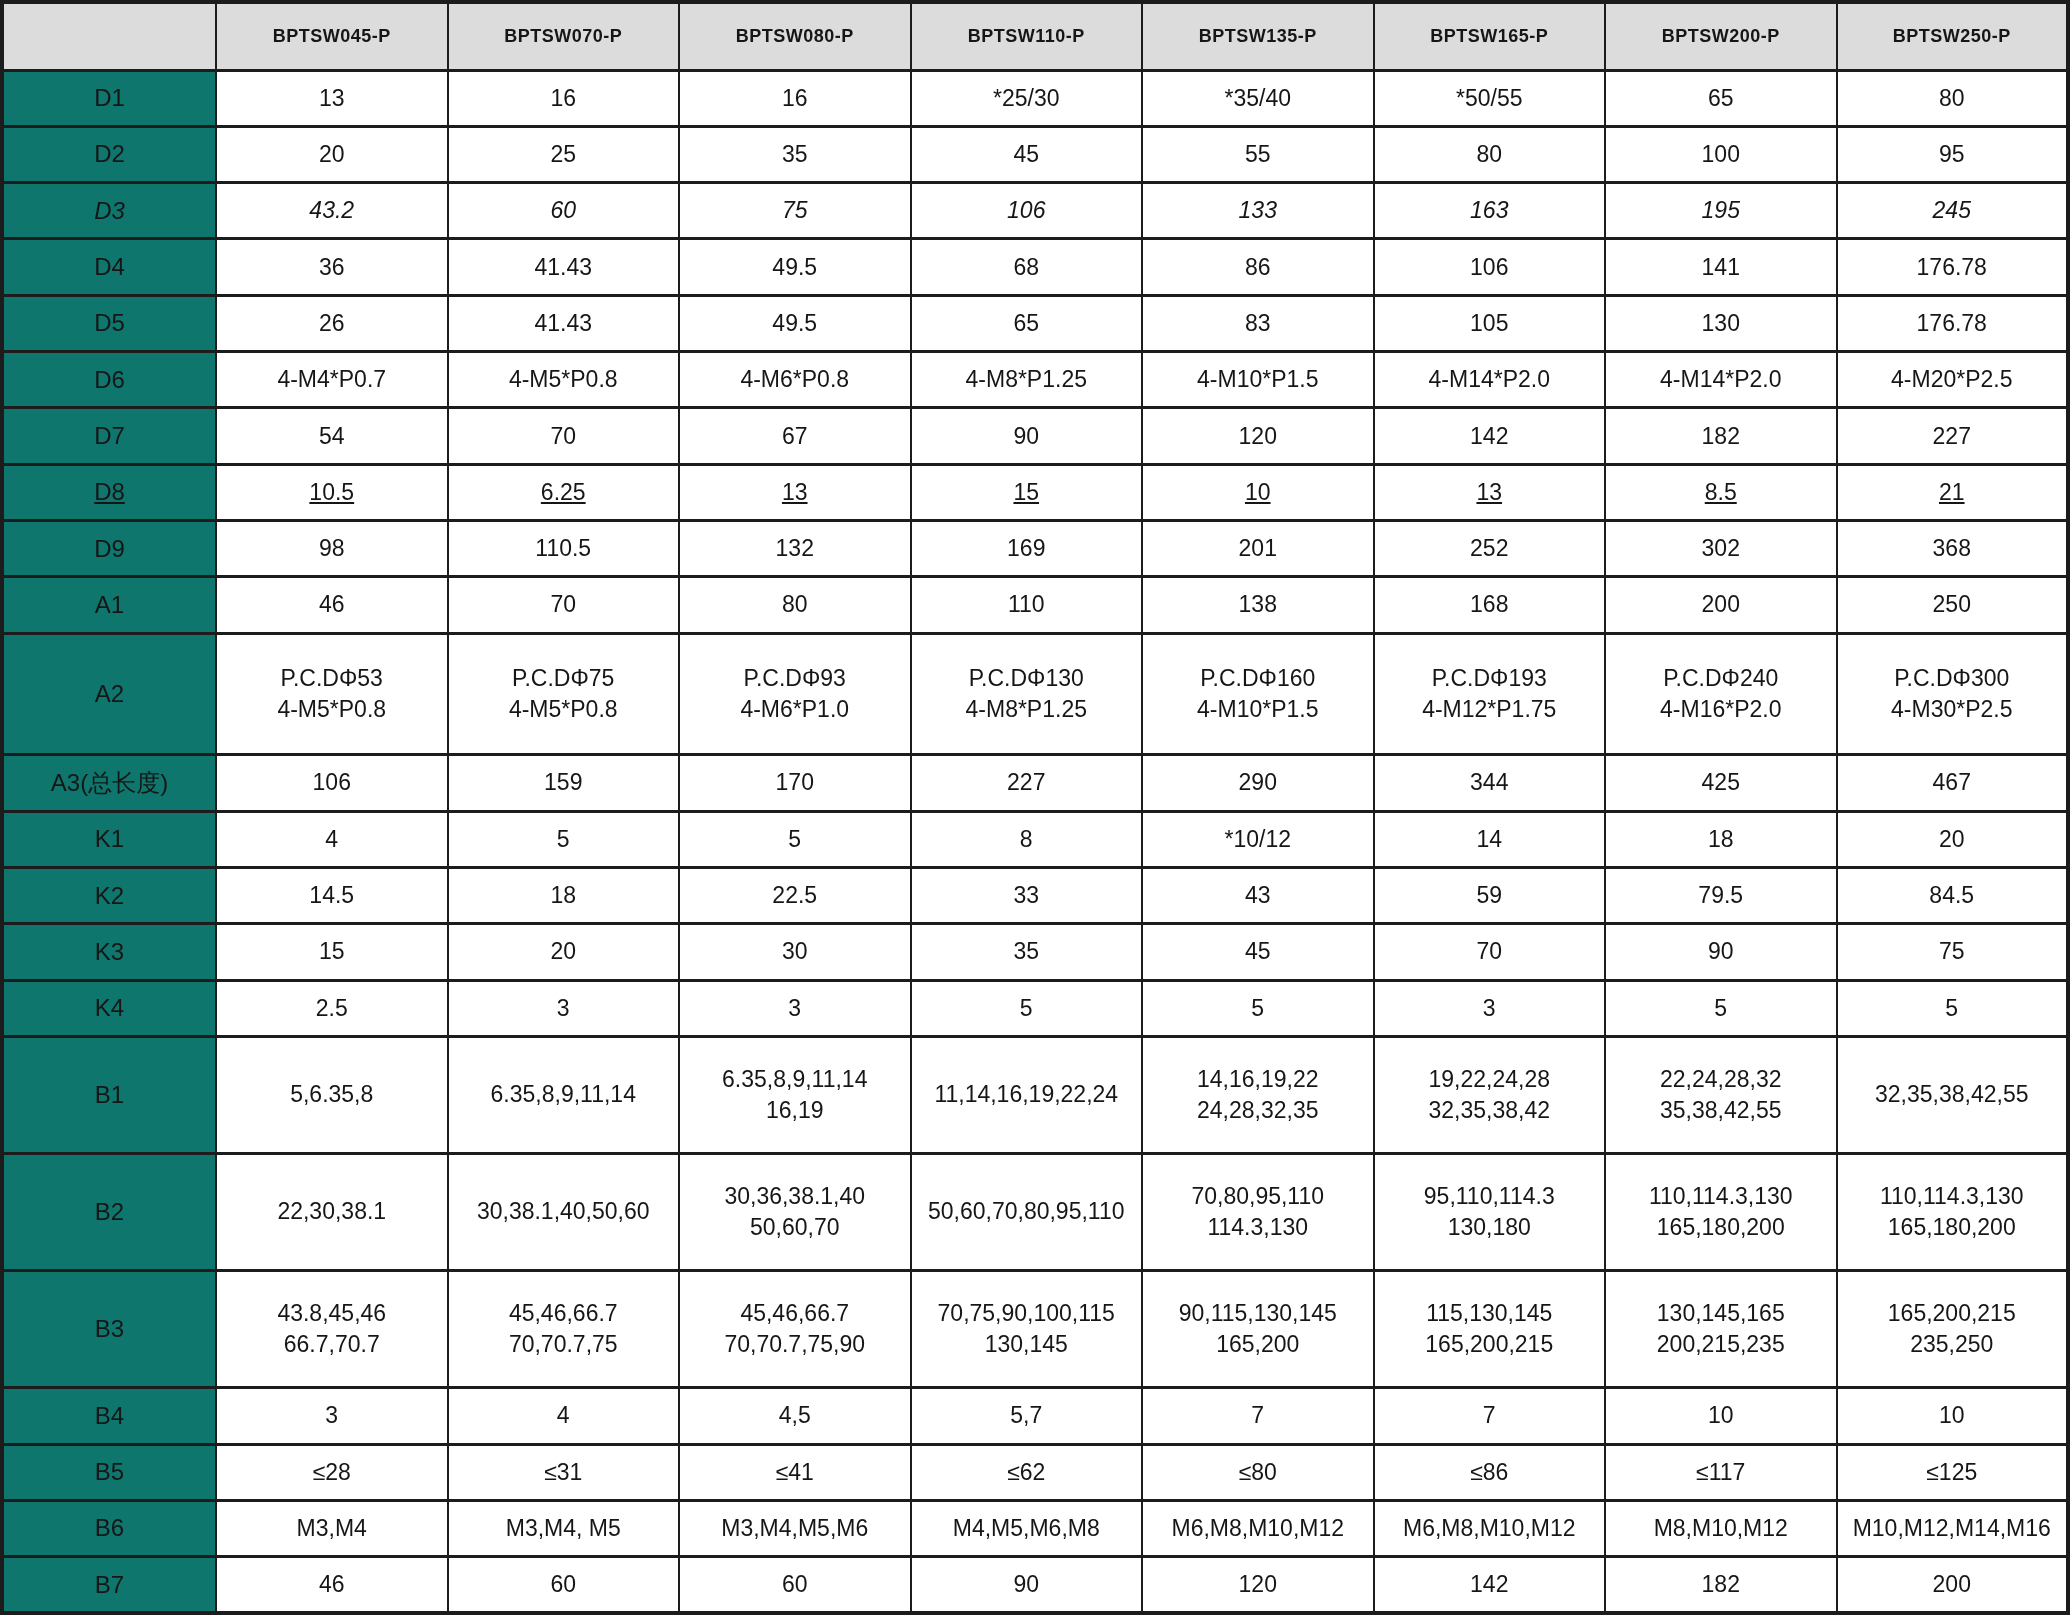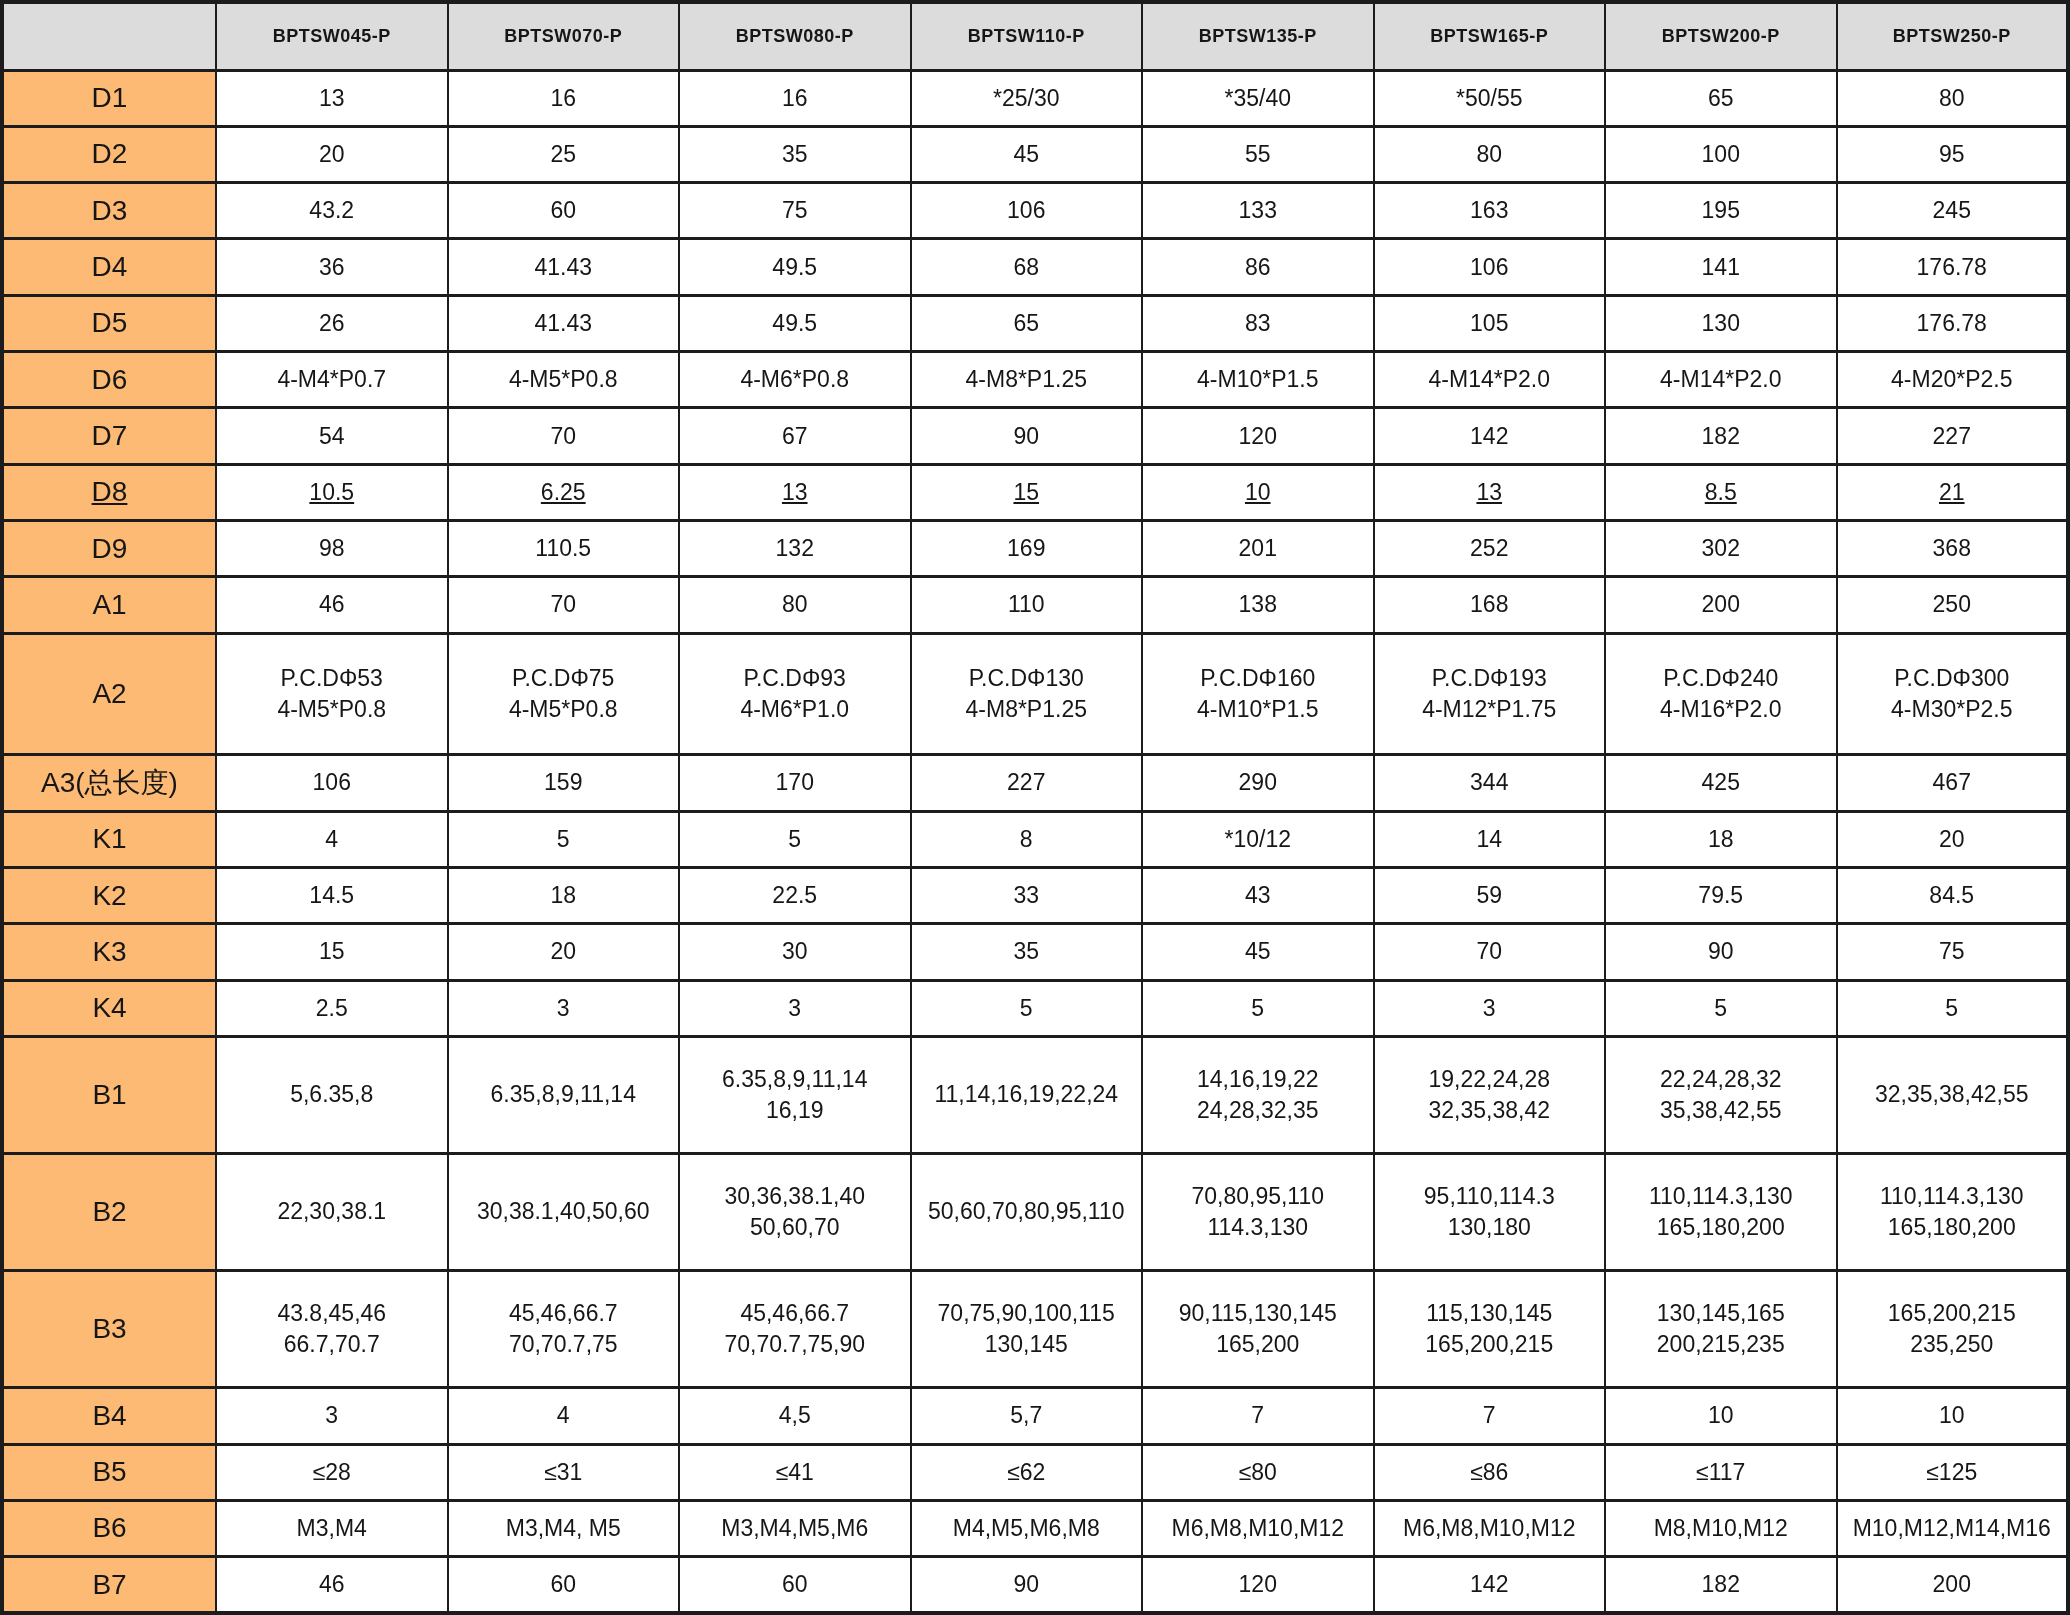--- a/index.html
+++ b/index.html
@@ -29,23 +29,23 @@
     overflow: hidden;
   }
   thead tr { height: 68px; }
   thead th {
     background: #dcdcdc;
     font-weight: 700;
     font-size: 18px;
     letter-spacing: 0.5px;
   }
   td.row-label {
-    background: #fdba74;
+    background: #0f766e;
     font-weight: 400;
-    font-size: 28px;
+    font-size: 24px;
   }
   td.value-cell {
     background: #ffffff;
     font-weight: 400;
     font-size: 23px;
     line-height: 1.35;
   }
 </style>
 </head>
 <body>
@@ -93,21 +93,21 @@
         <td class="row-label">D2</td>
         <td class="value-cell">20</td>
         <td class="value-cell">25</td>
         <td class="value-cell">35</td>
         <td class="value-cell">45</td>
         <td class="value-cell">55</td>
         <td class="value-cell">80</td>
         <td class="value-cell">100</td>
         <td class="value-cell">95</td>
       </tr>
-      <tr style="height: 50px;">
+      <tr style="height: 50px; font-style: italic;">
         <td class="row-label">D3</td>
         <td class="value-cell">43.2</td>
         <td class="value-cell">60</td>
         <td class="value-cell">75</td>
         <td class="value-cell">106</td>
         <td class="value-cell">133</td>
         <td class="value-cell">163</td>
         <td class="value-cell">195</td>
         <td class="value-cell">245</td>
       </tr>

